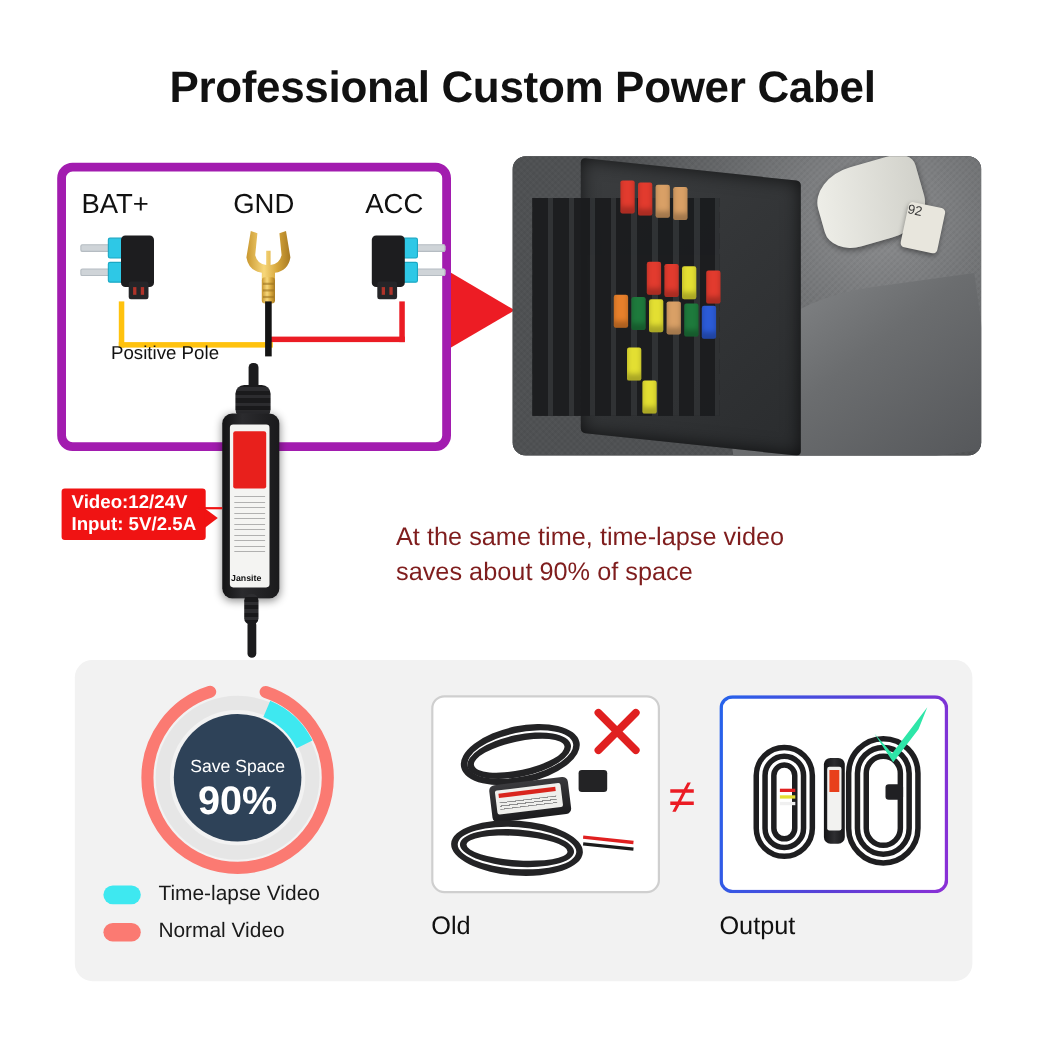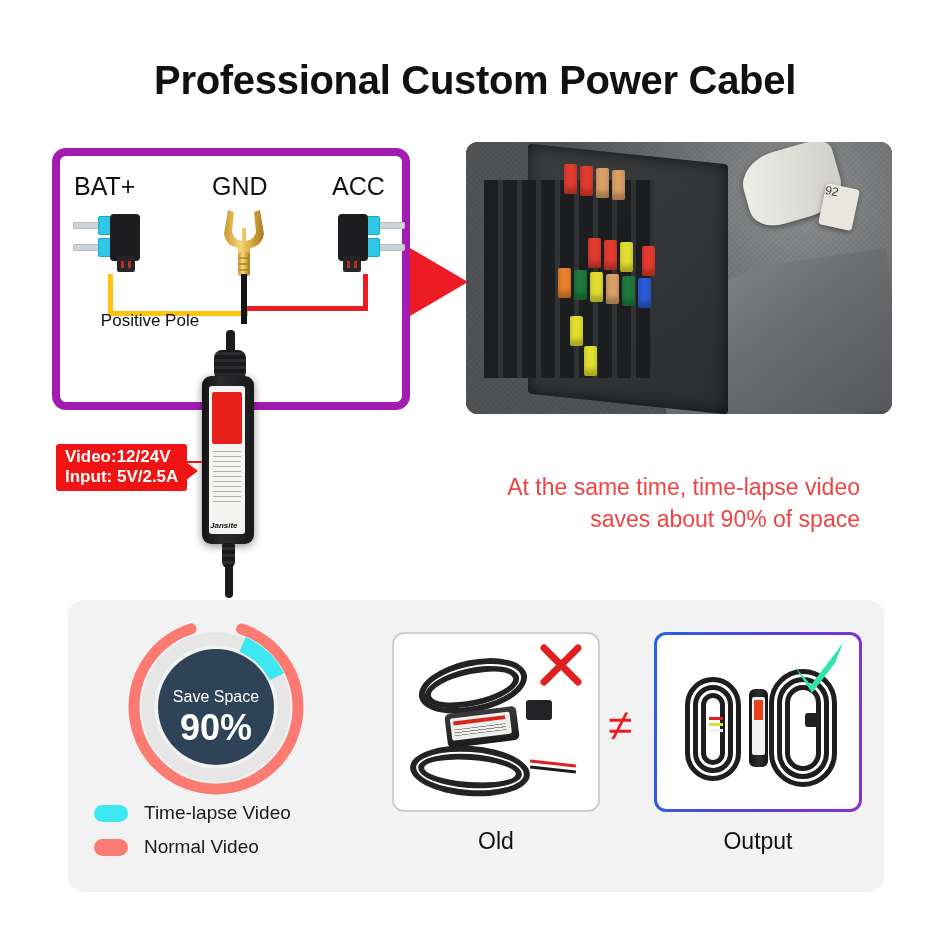--- a/index.html
+++ b/index.html
@@ -204,21 +204,21 @@
     position: absolute; left: 3px; top: 6px;
     width: 30px; height: 52px; background: #E8201C; border-radius: 2px;
   }
   .dev-label .lines {
     position: absolute; left: 4px; top: 64px; width: 28px; height: 52px;
     background: repeating-linear-gradient(0deg,#9a9a9a 0 1px, transparent 1px 5px);
     opacity: .75;
   }
   .dev-label .brand {
     position: absolute; left: 1px; bottom: 4px;
-    font-size: 8px; font-weight: bold; font-style: italic; color: #111;
+    font-size: 8px; font-weight: bold; color: #111;
   }
   .dev-cable-bot {
     position: absolute; left: 44px; top: 210px; width: 13px; height: 28px;
     background: repeating-linear-gradient(0deg,#19191b 0 4px,#2d2d30 4px 7px);
     border-radius: 6px;
   }
   .dev-cable-tail {
     position: absolute; left: 47px; top: 234px; width: 8px; height: 34px;
     background: #1b1b1d; border-radius: 4px;
   }
@@ -242,23 +242,23 @@
   }
   .spec-leader {
     position: absolute; left: 180px; top: 461px;
     width: 22px; height: 2px; background: #F01313;
   }
 
   
   .tagline {
     position: absolute;
     left: 360px; top: 472px; width: 500px;
-    text-align: right;
+    text-align: left;
     font-size: 23px;
-    color: #ef4444;
+    color: #7f1d1d;
     line-height: 1.38;
     white-space: pre-line;
   }
 
   
   .bottom-panel {
     position: absolute;
     left: 68px; top: 600px;
     width: 816px; height: 292px;
     background: #F2F2F2;
@@ -284,21 +284,21 @@
   .cmp-old { left: 324px; border: 2px solid #cfcfcf; }
   .cmp-new {
     left: 586px;
     border: 3px solid transparent;
     background-image: linear-gradient(#fff,#fff), linear-gradient(100deg,#2563EB 0%, #5b3fd6 55%, #8B2FD6 100%);
     background-origin: border-box;
     background-clip: padding-box, border-box;
   }
   .cmp-caption {
     position: absolute; top: 228px;
-    width: 208px; text-align: center;
+    width: 208px; text-align: left;
     font-size: 23px; color: #111;
   }
   .cap-old { left: 324px; }
   .cap-new { left: 586px; }
   .neq {
     position: absolute; left: 540px; top: 100px;
     font-size: 44px; color: #EB1C24; font-weight: 500;
   }
 
   

